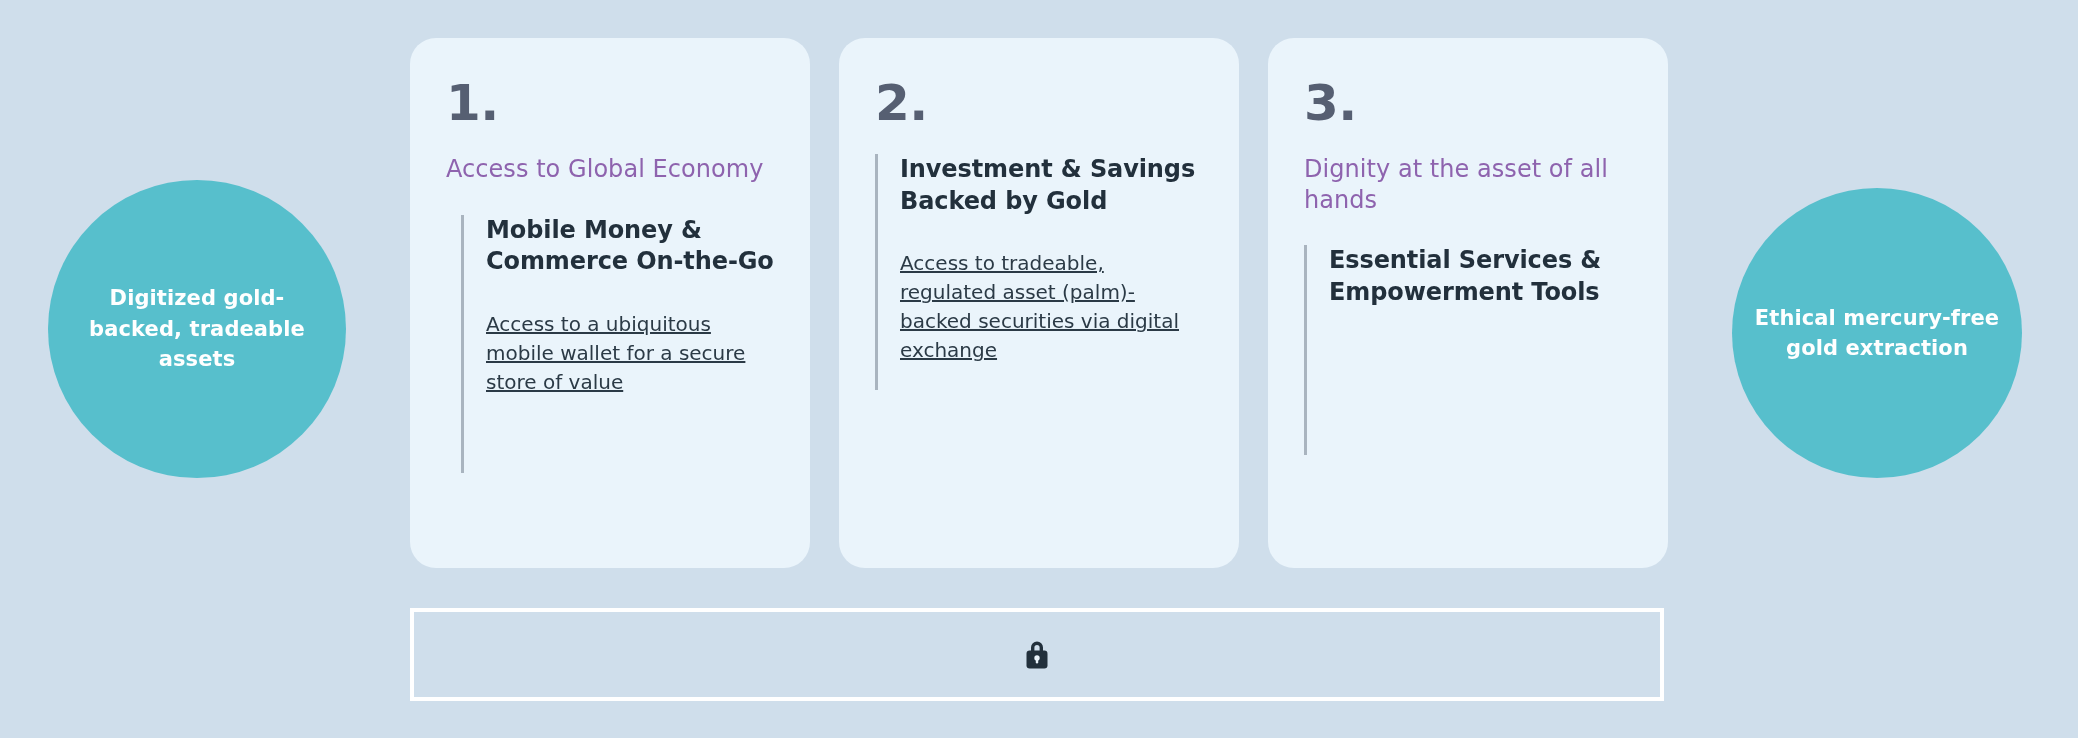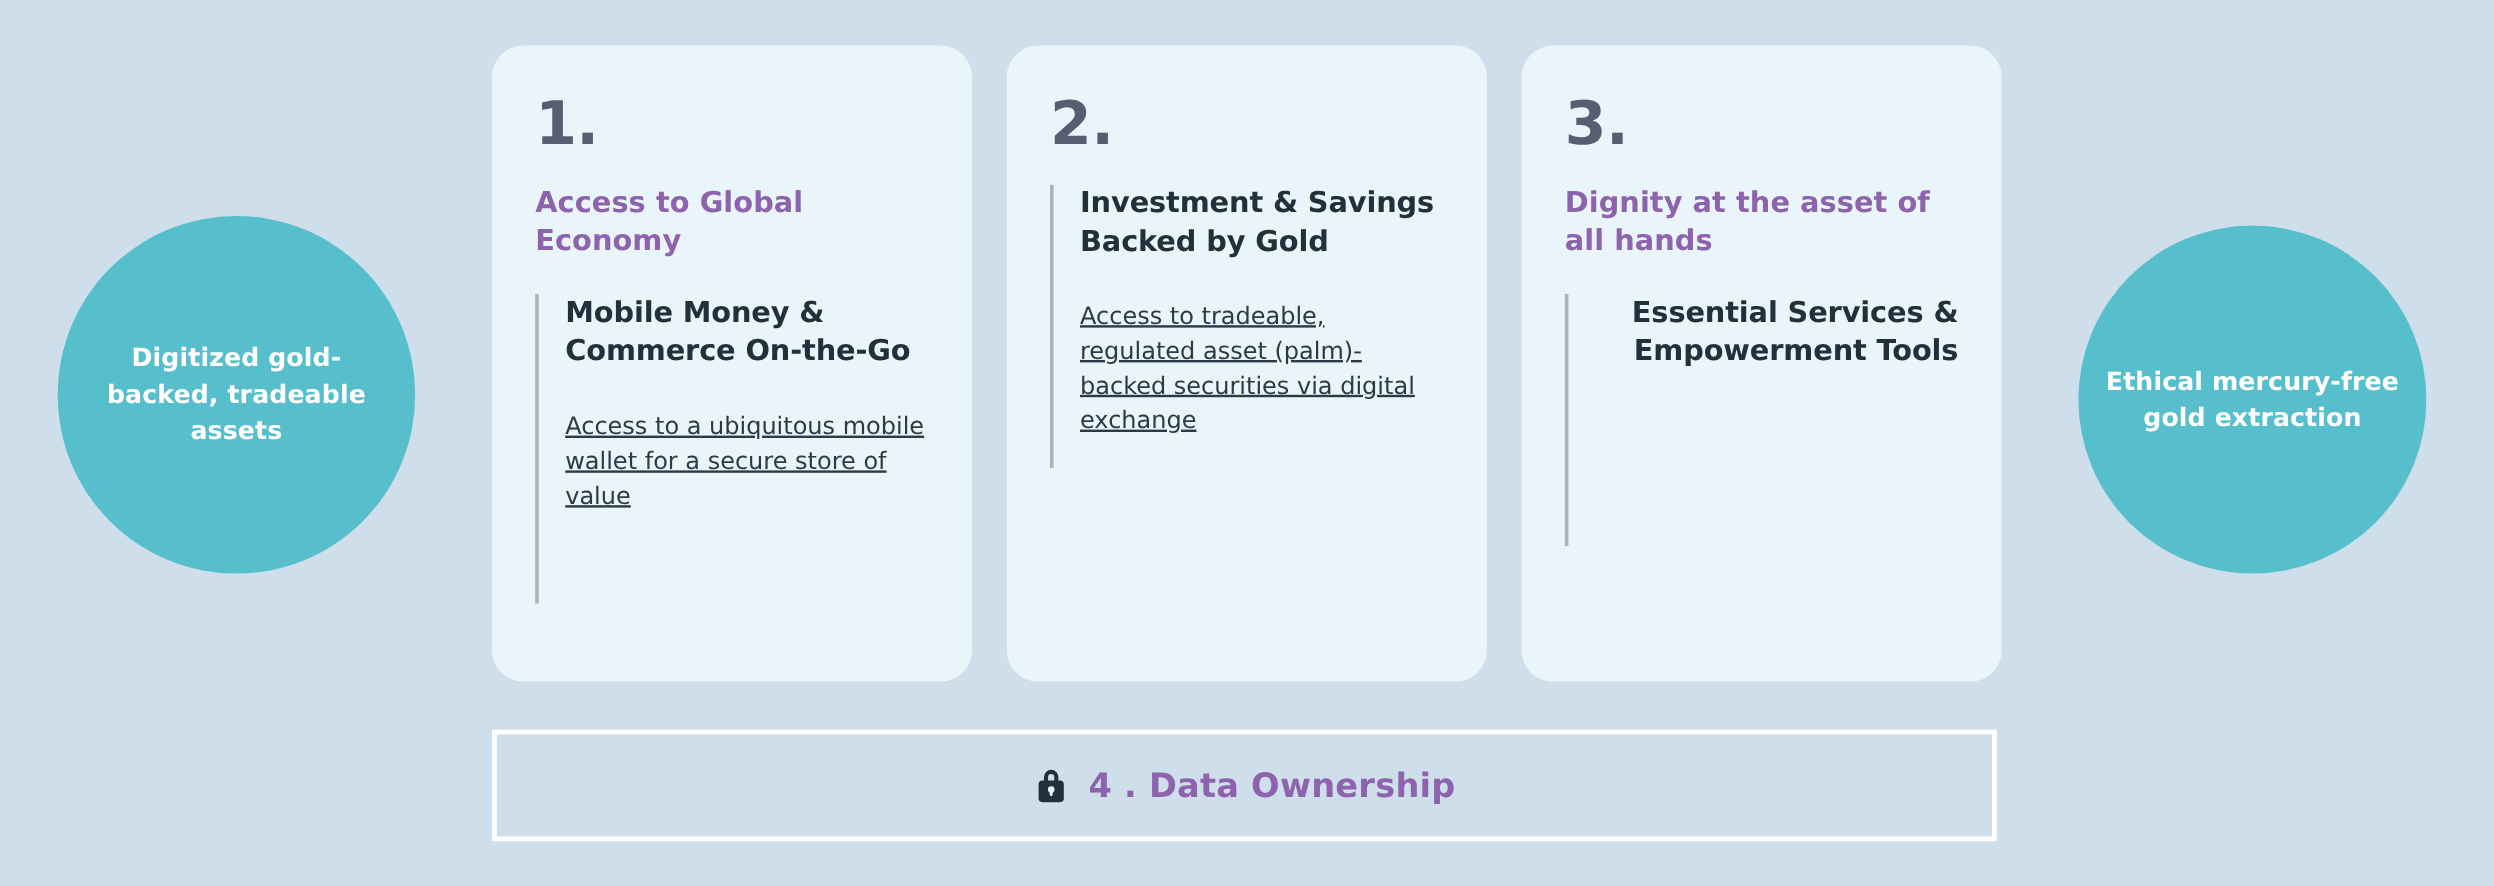--- a/index.html
+++ b/index.html
@@ -73,21 +73,21 @@
     color: #565f72;
     font-size: 50px;
     font-weight: bold;
     line-height: 1;
     letter-spacing: -0.5px;
     margin: 0 0 26px 0;
   }
   .card-heading {
     color: #8e63ae;
     font-size: 24px;
-    font-weight: bold;
+    font-weight: normal;
     line-height: 1.28;
     margin: 0 0 30px 0;
     letter-spacing: 0.05px;
   }
   .card-body-wrap {
     display: flex;
     gap: 22px;
   }
   .divider-line {
     width: 3px;
@@ -108,23 +108,23 @@
   }
   .card-desc {
     color: #2b3a46;
     font-size: 20px;
     line-height: 1.45;
     margin: 0;
     text-decoration: underline;
   }
 
   
-  #card-1 .card-body-wrap { min-height: 258px; }
+  #card-1 .card-body-wrap { min-height: 258px; margin-left: 15px; }
   #card-2 .card-body-wrap { min-height: 236px; margin-top: 20px; }
-  #card-3 .card-body-wrap { min-height: 210px; text-align: right; }
+  #card-3 .card-body-wrap { min-height: 210px; }
 
   
   #bottom-banner {
     position: absolute;
     left: 410px;
     top: 608px;
     width: 1254px;
     height: 93px;
     box-sizing: border-box;
     border: 4px solid #ffffff;
@@ -209,16 +209,15 @@
 
   <div id="bottom-banner">
     <span class="lock-icon">
       <svg width="30" height="34" viewBox="0 0 30 34" aria-hidden="true">
         <path d="M9 13 V9.5 a6 6 0 0 1 12 0 V13 h-3.4 V9.5 a2.6 2.6 0 0 0 -5.2 0 V13 Z" fill="#22303c"></path>
         <rect x="4.5" y="12.5" width="21" height="18" rx="3.2" fill="#22303c"></rect>
         <circle cx="15" cy="20" r="2.7" fill="#eaf4fb"></circle>
         <rect x="13.8" y="20" width="2.4" height="5.4" rx="1.2" fill="#eaf4fb"></rect>
       </svg>
     </span>
-    <span class="banner-number">4 . Data Ownership</span>
   </div>
 
 </div>
 
 </body></html>

